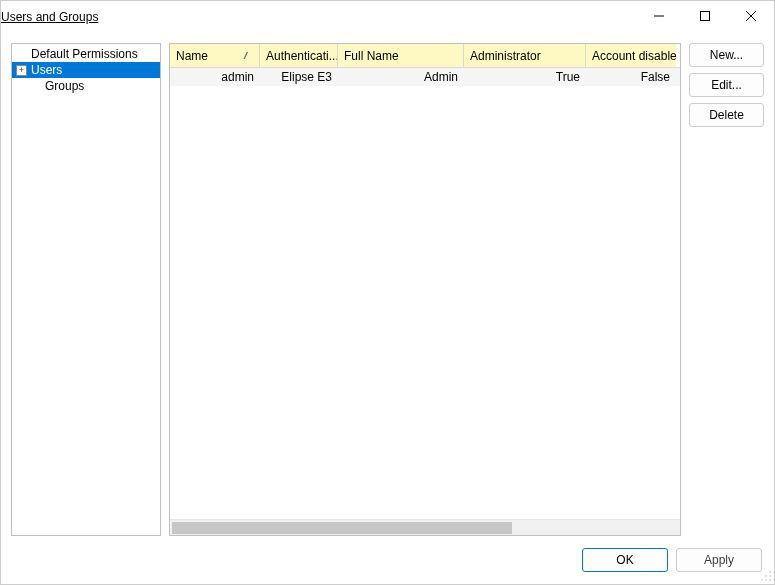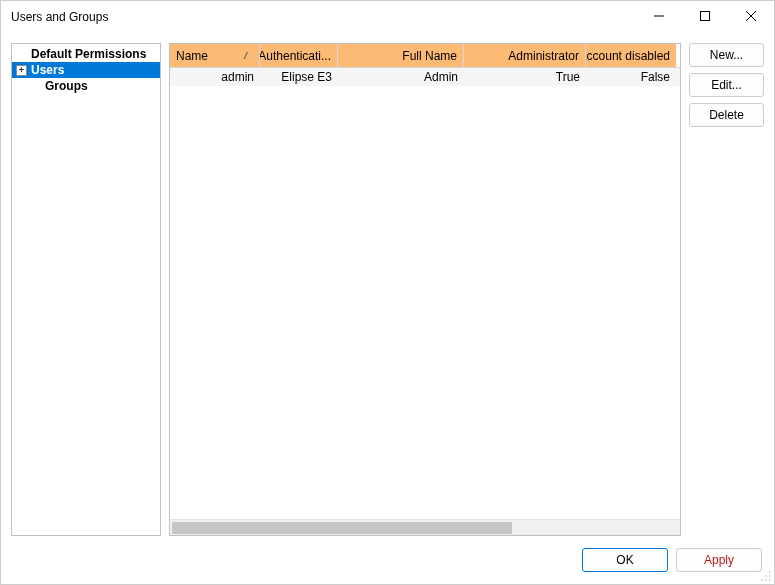--- a/index.html
+++ b/index.html
@@ -15,22 +15,22 @@
       background: #ffffff;
       border: 1px solid #cccccc;
       display: flex;
       flex-direction: column;
       overflow: hidden;
     }
     .titlebar {
       height: 32px;
       display: flex;
       align-items: center;
-      padding-left: 10px;
-      background: #ffffff;
+      background: #ffffff;
+      text-decoration: underline;
     }
     .titlebar-title {
       flex: 1;
       font-size: 12px;
       color: #000;
     }
     .titlebar-buttons {
       display: flex;
       height: 100%;
     }
@@ -62,21 +62,20 @@
       overflow: auto;
       padding-top: 2px;
     }
     .tree-item {
       height: 16px;
       display: flex;
       align-items: center;
       padding-left: 4px;
       cursor: pointer;
       white-space: nowrap;
-      font-weight: bold;
     }
     .tree-item.level-1 {
       padding-left: 18px;
     }
     .tree-item.selected {
       background: #0078d7;
       color: #ffffff;
     }
     .tree-expand-icon {
       width: 11px;
@@ -117,27 +116,26 @@
       background: #ffffff;
       border-bottom: 1px solid #d8d8d8;
       height: 24px;
       flex-shrink: 0;
     }
     .th {
       border-right: 1px solid #d8d8d8;
       padding: 4px 6px;
       font-size: 12px;
       color: #000;
-      background: #fdba74;
+      background: #fef9c3;
       display: flex;
       align-items: center;
       overflow: hidden;
       white-space: nowrap;
       position: relative;
-      justify-content: flex-end;
     }
     .sort-indicator {
       margin-left: auto;
       font-size: 9px;
       color: #666;
       transform: scaleX(1.8);
       padding-right: 4px;
     }
     .table-body {
       flex: 1;
@@ -208,21 +206,21 @@
       font-size: 12px;
       cursor: pointer;
       display: flex;
       align-items: center;
       justify-content: center;
     }
     .dlg-btn.primary {
       border-color: #0078d7;
     }
     .dlg-btn.disabled {
-      color: #b91c1c;
+      color: #404040;
       cursor: default;
     }
     .resize-grip {
       position: absolute;
       right: 2px;
       bottom: 2px;
       width: 12px;
       height: 12px;
       color: #bbb;
     }

